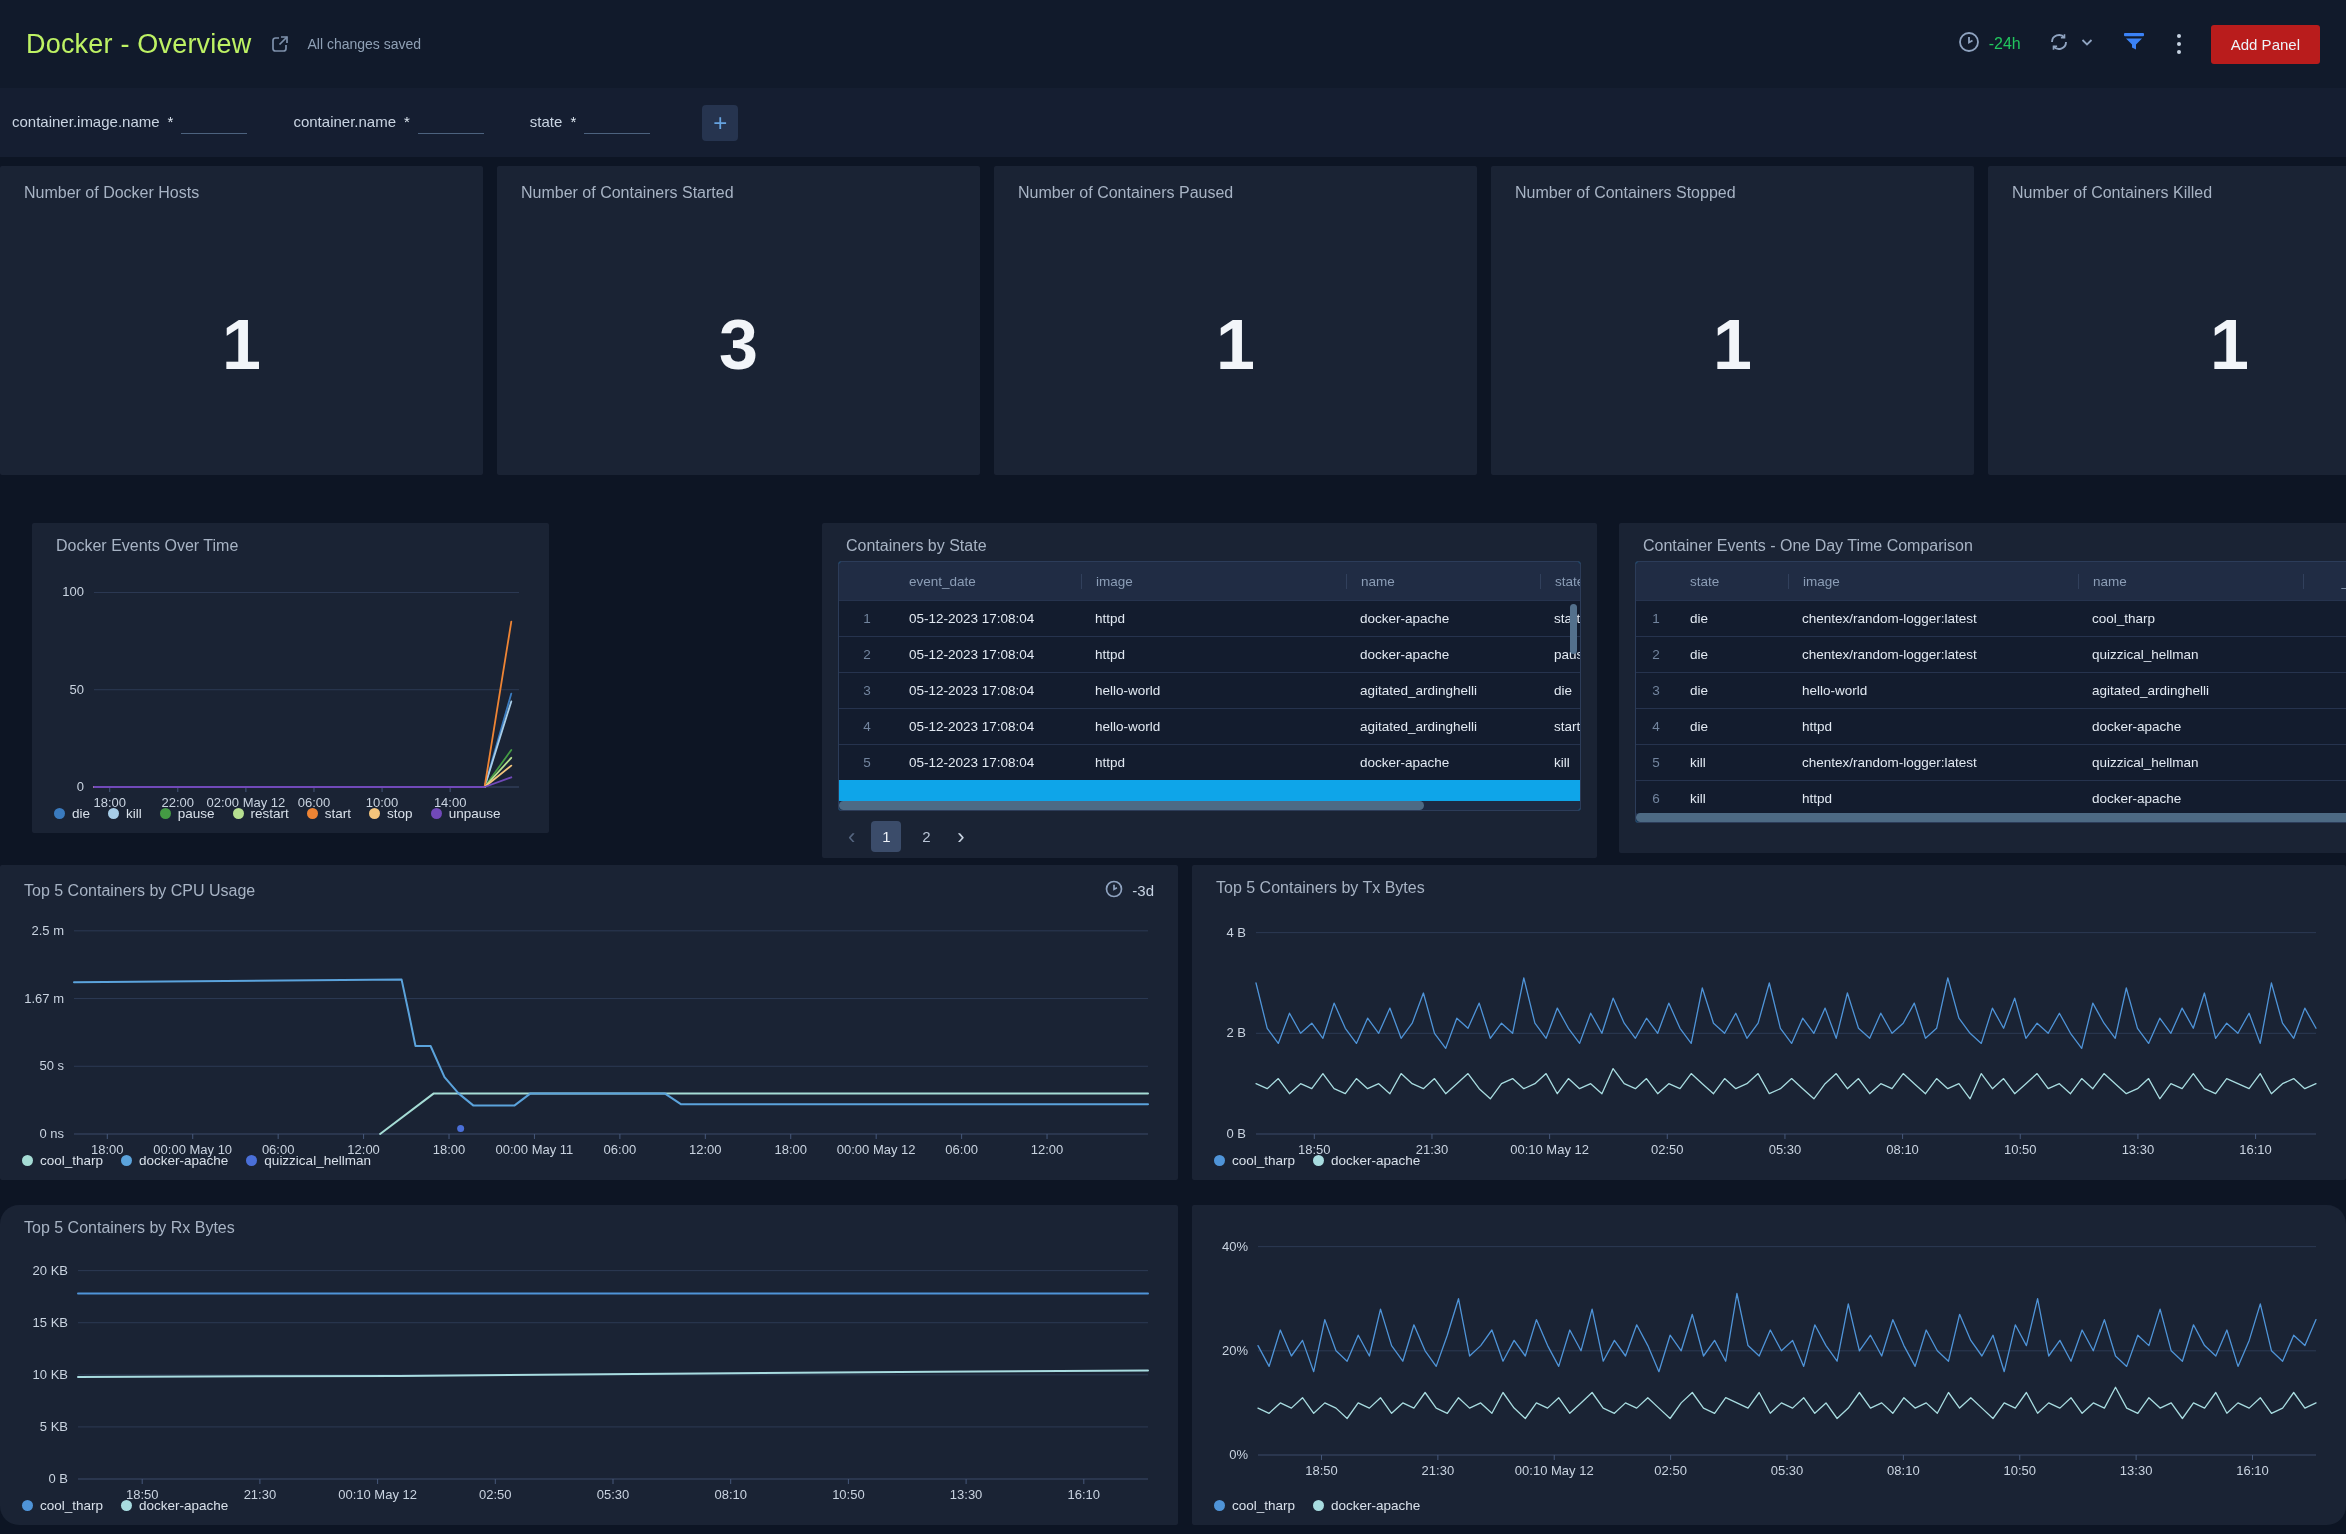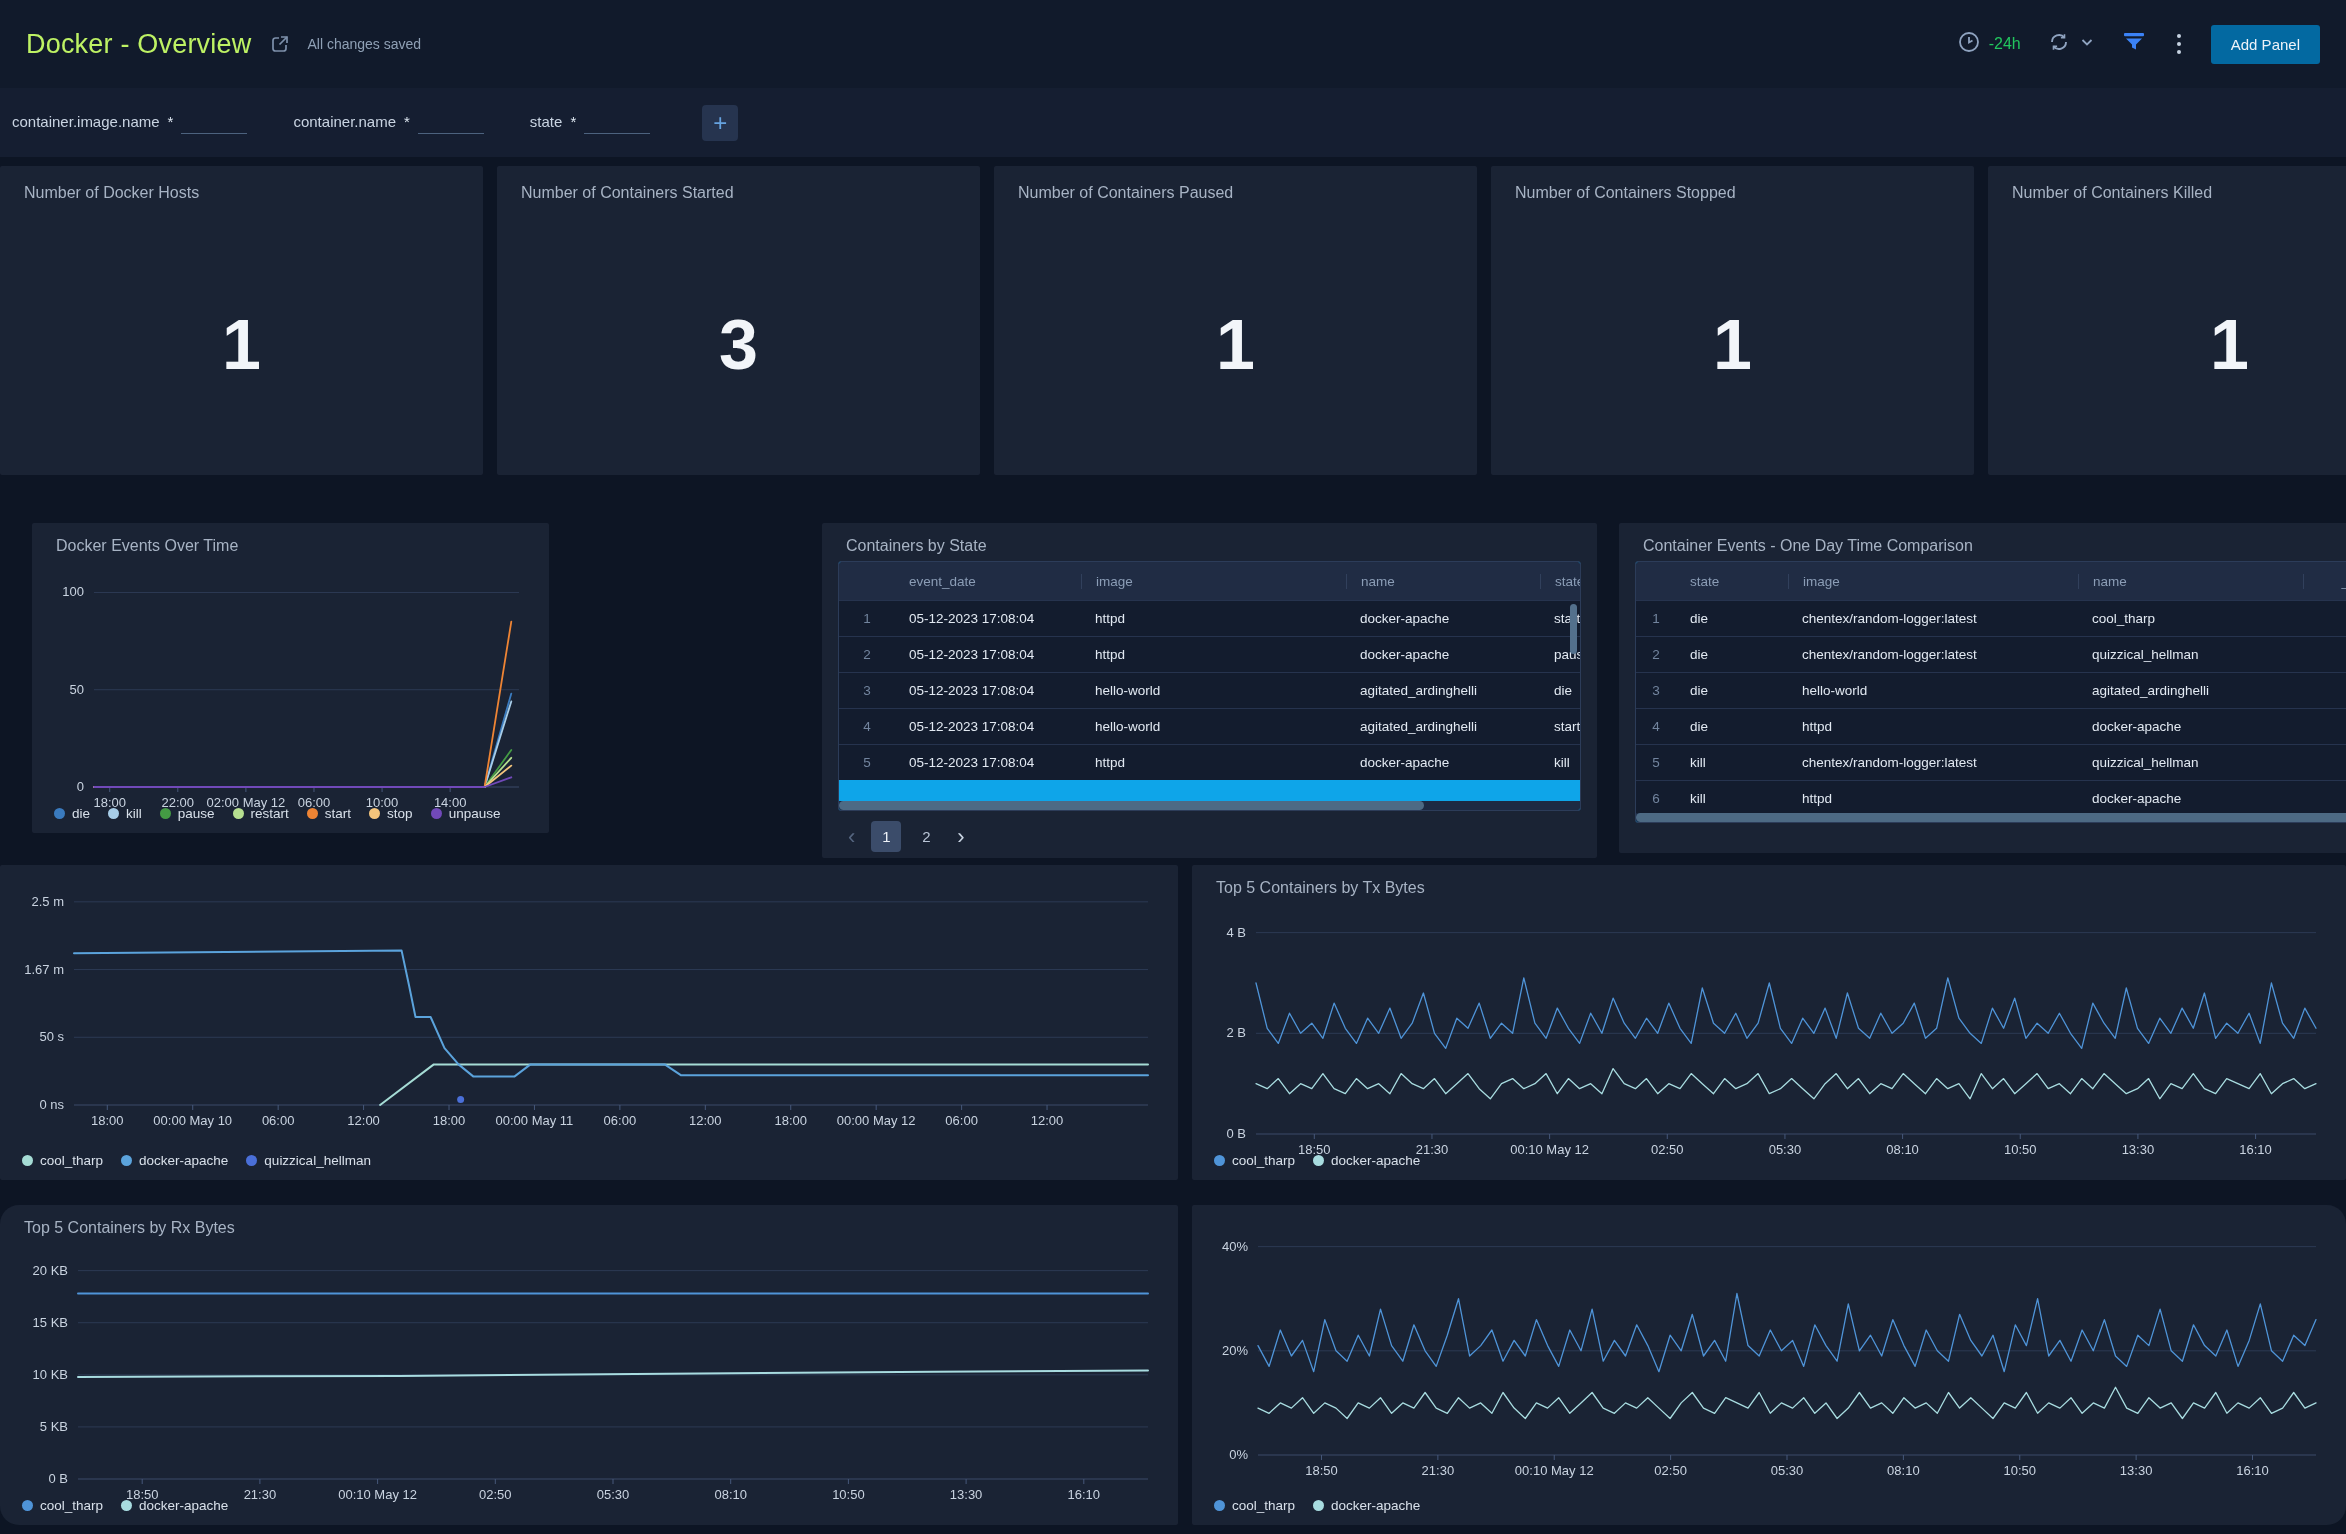--- a/index.html
+++ b/index.html
@@ -9,21 +9,21 @@
   
   .header { height:88px; background:#111a2b; display:flex; align-items:center; padding:0 26px; }
   .page-title { font-size:27px; font-weight:400; color:#bef264; letter-spacing:.2px; }
   .share-ic { margin-left:18px; display:flex; align-items:center; }
   .saved { margin-left:16px; font-size:14px; color:#8fa0b5; }
   .hdr-right { margin-left:auto; display:flex; align-items:center; gap:26px; }
   .hdr-item { display:flex; align-items:center; gap:8px; cursor:pointer; }
   .time-label { font-size:16px; color:#22c55e; }
   .kebab { display:flex; flex-direction:column; gap:4px; padding:4px; }
   .kebab i { width:4px; height:4px; border-radius:50%; background:#c7d2e2; }
-  .add-panel { background:#0369a1; border:none; color:#eef3f9; font-size:15px; padding:11px 20px; border-radius:3px; cursor:pointer; font-family:inherit; }
+  .add-panel { background:#b91c1c; border:none; color:#eef3f9; font-size:15px; padding:11px 20px; border-radius:3px; cursor:pointer; font-family:inherit; }
 
   
   .filterbar { height:69px; background:#151e31; display:flex; align-items:center; padding:0 12px; gap:46px; }
   .ffield { display:flex; align-items:center; gap:8px; }
   .flabel { font-size:15px; color:#c9d4e2; padding-bottom:2px; }
   .fstar { font-size:15px; color:#dfe8f2; padding-bottom:2px; }
   .finput { width:66px; background:transparent; border:none; border-bottom:1px solid #4c627e; height:22px; color:#e8eef6; font-size:14px; outline:none; }
   .plus-btn { width:36px; height:36px; background:#26344f; border:none; border-radius:4px; color:#66a3e0; font-size:24px; line-height:1; cursor:pointer; margin-left:6px; }
 
   
@@ -370,20 +370,32 @@
 
         <div class="hscroll">
             <div class="hthumb" style="width:96%;"></div>
           </div>
       </div>
     </div>
   </div>
 
   <div class="row row3">
     <div class="panel chart-panel p-cpu">
+      <div class="panel-head">
+        <span class="panel-title">Top 5 Containers by CPU Usage</span>
+        <span class="badge">
+          <span>
+            <svg width="20" height="20" viewBox="0 0 24 24" fill="none" stroke="#8fa3c0" stroke-width="2">
+              <circle cx="12" cy="12" r="9"></circle>
+                <path d="M12 7 v5.5 l3.5 -2"></path>
+            </svg>
+          </span>
+          <span>-3d</span>
+        </span>
+      </div>
       <div class="chart-host"><svg width="1146" height="254">
             <line x1="58" y1="226" x2="1132" y2="226" stroke="#3a4a68" stroke-width="1"></line>
             <text x="48" y="230" text-anchor="end" fill="#c9d3e0" font-size="13">0 ns</text>
             <line x1="58" y1="158.27848101265823" x2="1132" y2="158.27848101265823" stroke="#2c3a54" stroke-width="1"></line>
             <text x="48" y="162.27848101265823" text-anchor="end" fill="#c9d3e0" font-size="13">50 s</text>
             <line x1="58" y1="90.55696202531645" x2="1132" y2="90.55696202531645" stroke="#2c3a54" stroke-width="1"></line>
             <text x="48" y="94.55696202531645" text-anchor="end" fill="#c9d3e0" font-size="13">1.67 m</text>
             <line x1="58" y1="22.83544303797469" x2="1132" y2="22.83544303797469" stroke="#2c3a54" stroke-width="1"></line>
             <text x="48" y="26.83544303797469" text-anchor="end" fill="#c9d3e0" font-size="13">2.5 m</text>
             <line x1="91.294" y1="226" x2="91.294" y2="231" stroke="#46587a" stroke-width="1"></line>

